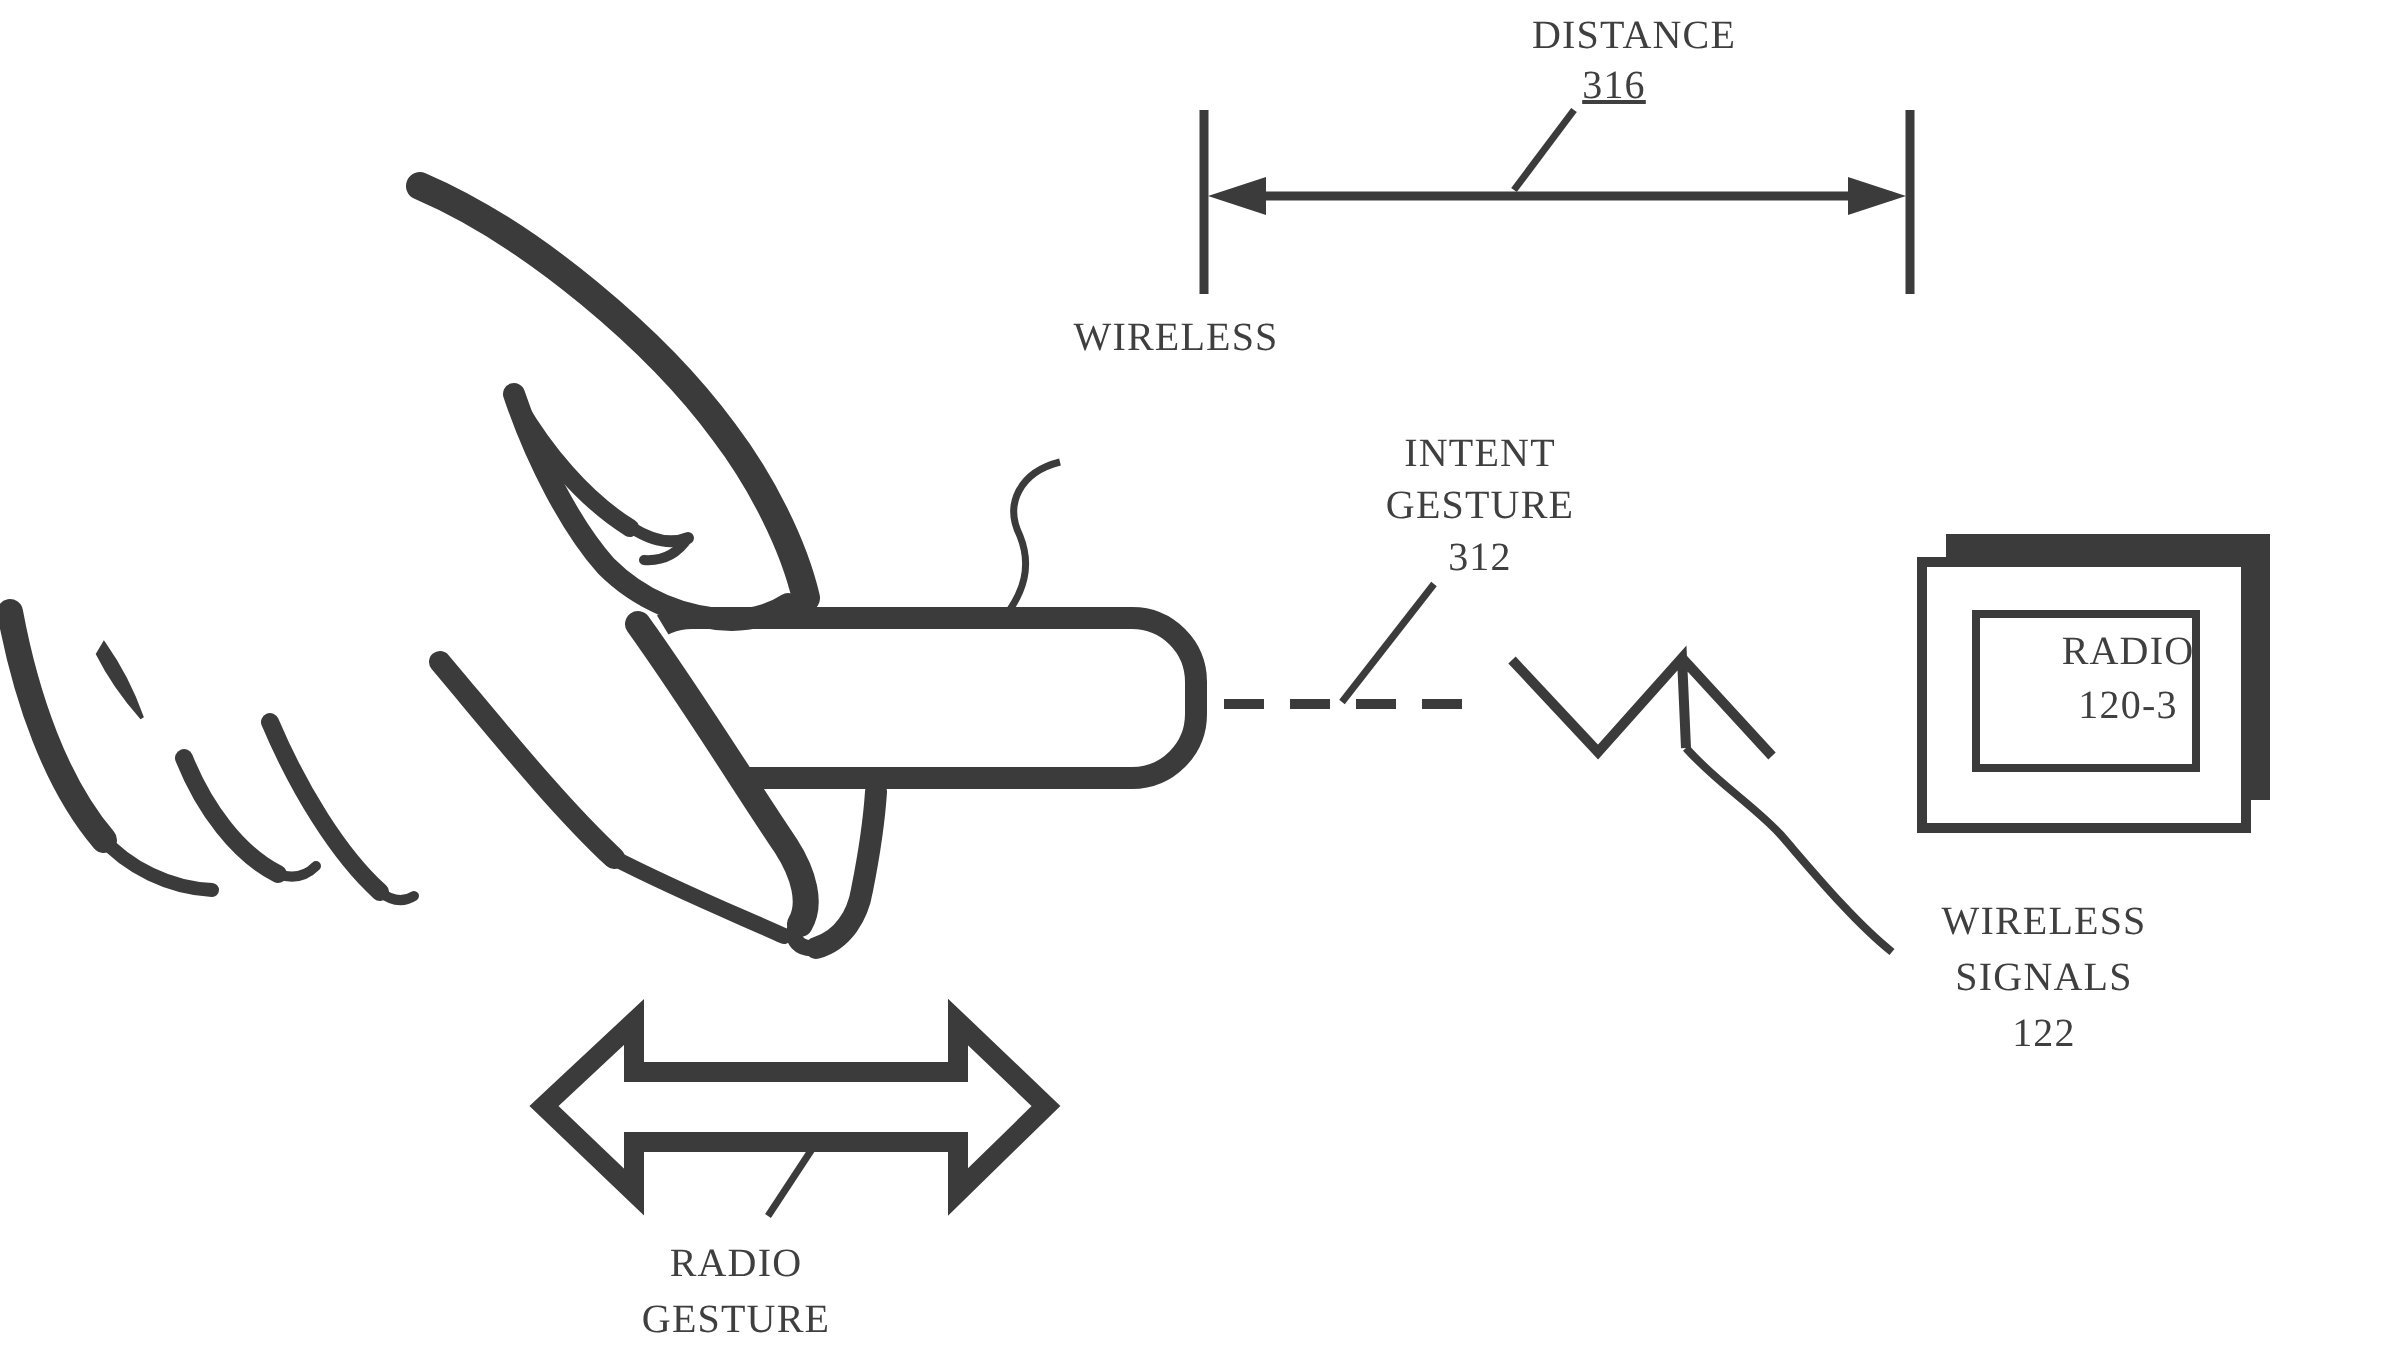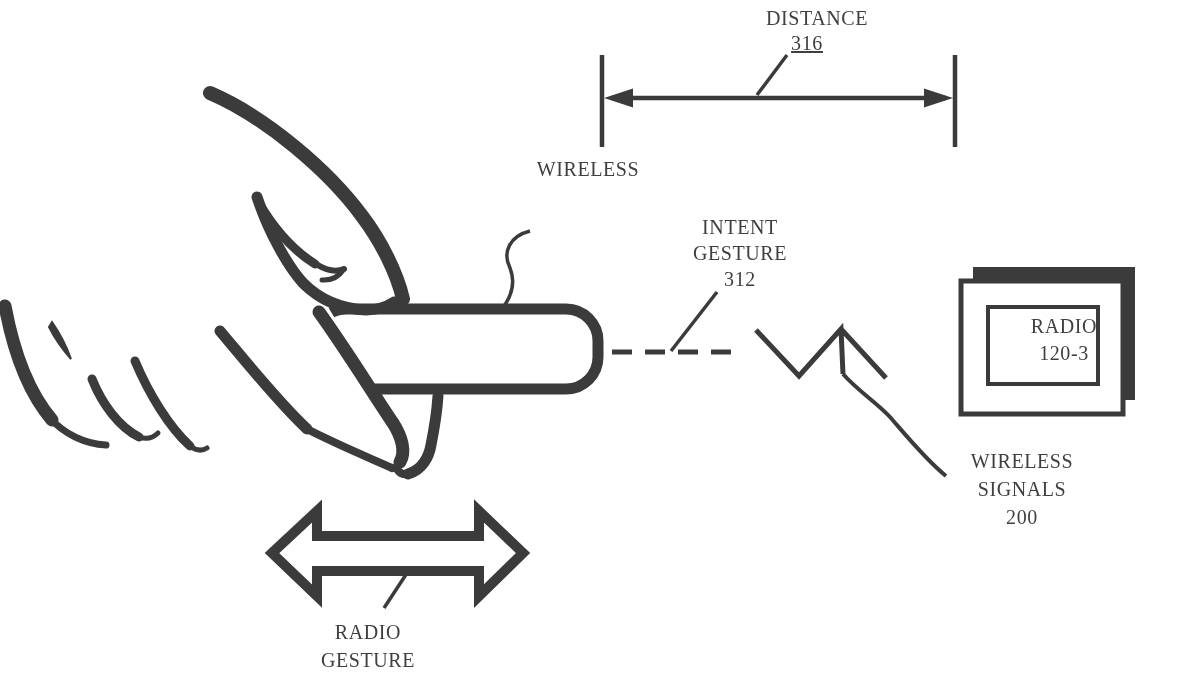--- a/index.html
+++ b/index.html
@@ -111,21 +111,21 @@
   </div>
 
   <div class="label" style="left:1064px;top:313px;line-height:27px;">
     <div>RADIO</div>
     <div class="ref">120-3</div>
   </div>
 
   <div class="label" style="left:1022px;top:447px;line-height:28px;">
     <div>WIRELESS</div>
     <div>SIGNALS</div>
-    <div class="ref">200</div>
+    <div class="ref">122</div>
   </div>
 
   <div class="label" style="left:368px;top:618px;line-height:28px;">
     <div>RADIO</div>
     <div>GESTURE</div>
   </div>
 
 </div>
 
 </body></html>

